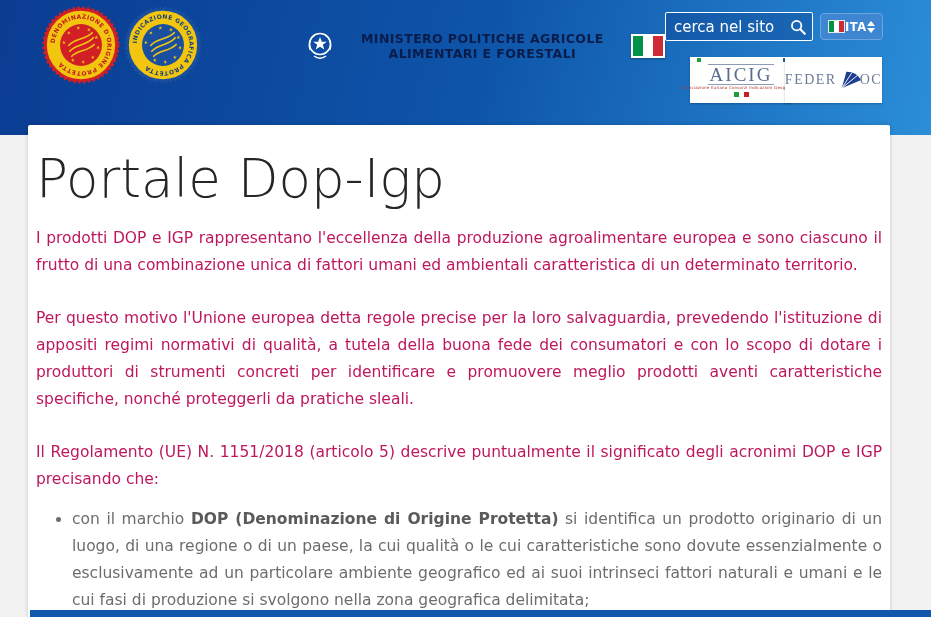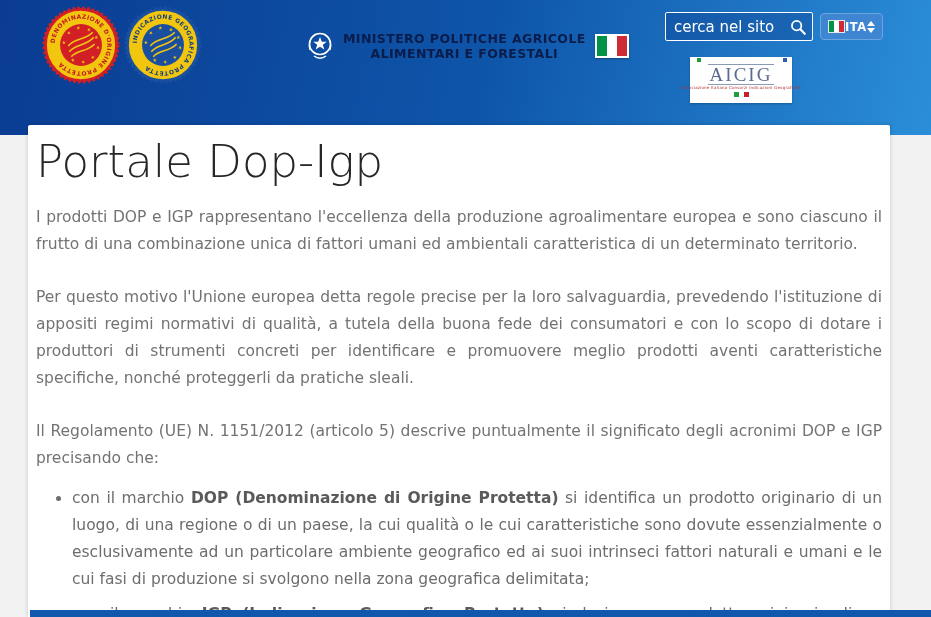--- a/index.html
+++ b/index.html
@@ -12,21 +12,21 @@
   .header{
     position:absolute;top:0;left:0;width:931px;height:135px;
     background:linear-gradient(103deg,#0a3c92 0%,#0e55a9 52%,#2b8ed8 100%);
   }
   .seal{position:absolute;top:6px;width:78px;height:78px;cursor:pointer;}
   .seal-dop{left:42px;}
   .seal-igp{left:124px;}
   .seal-text{font:bold 6.1px "DejaVu Sans",sans-serif;letter-spacing:.45px;}
   .seal-stars{font:5px "DejaVu Sans",sans-serif;letter-spacing:2px;}
   
-  .ministry{position:absolute;left:306px;top:30px;display:flex;align-items:center;gap:9px;cursor:pointer;}
+  .ministry{position:absolute;left:306px;top:30px;display:flex;align-items:center;gap:27px;cursor:pointer;}
   .ministry-text{
     color:#0a1c4a;font-weight:bold;font-size:12.5px;line-height:15px;
     text-align:center;letter-spacing:.4px;white-space:nowrap;
   }
   .it-flag{width:30px;height:20px;border:2px solid #fff;box-shadow:0 1px 2px rgba(0,0,0,.3);
     background:linear-gradient(to right,#009246 0 33.3%,#ffffff 33.3% 66.6%,#ce2b37 66.6% 100%);}
   
   .search-box{
     position:absolute;left:665px;top:12px;width:146px;height:27px;
     border:1px solid #ffffff;border-radius:2px;background:rgba(6,48,124,.28);
@@ -74,25 +74,25 @@
   .fdoc-part{font-size:14px;letter-spacing:1.5px;}
   .fdoc-fan{margin:0 -3px 0 2px;}
   
   .card{
     position:absolute;left:28px;top:125px;width:862px;bottom:0;
     background:#fff;box-shadow:0 0 4px rgba(0,0,0,.18);
     padding:10px 8px 0 8px;box-sizing:border-box;z-index:2;
     border-radius:2px 2px 0 0;
   }
   .card h1{
-    font-size:45px;font-weight:300;color:#262626;margin:0 0 16px 0;
+    font-size:53px;font-weight:300;color:#262626;margin:13px 0 16px 0;
     letter-spacing:0;
   }
   .card p{
-    margin:0 0 26px 0;color:#737373;font-size:15.5px;line-height:27px;
+    margin:0 0 26px 0;color:#be185d;font-size:15.5px;line-height:27px;
     text-align:justify;
   }
   .card p.tight{margin-bottom:13px;}
   .card ul{
     margin:0;padding-left:36px;color:#6d6d6d;font-size:15.5px;line-height:27px;
     text-align:justify;
   }
   .card li{margin-bottom:8px;}
   .card li b{color:#5a5a5a;}
   
@@ -185,26 +185,37 @@
       <span class="sq sq-blue-top"></span>
       <div class="aicig-name">AICIG</div>
       <div class="aicig-sub">Associazione Italiana Consorzi Indicazioni Geografiche</div>
       <div class="aicig-bottom">
         <span class="sq-b sq-green-b"></span>
         <span class="sq-b sq-red-b"></span>
       </div>
     </div>
   </div>
 
+  <div class="partner fdoc-box">
+    <div class="fdoc-inner">
+      <span class="fdoc-part">FEDER</span>
+      <svg class="fdoc-fan" width="24" height="24" viewBox="0 0 26 26">
+        <path d="M3,22 L8,4 A18,18 0 0 1 24,13 Z" fill="#1d3f8f"></path>
+        <line x1="3" y1="22" x2="14" y2="5" stroke="#ffffff" stroke-width="1"></line>
+        <line x1="3" y1="22" x2="20" y2="8" stroke="#ffffff" stroke-width="1"></line>
+      </svg>
+      <span class="fdoc-part">OC</span>
+    </div>
+  </div>
 </div>
 
 <div class="card">
   <h1>Portale Dop-Igp</h1>
   <p>I prodotti DOP e IGP rappresentano l'eccellenza della produzione agroalimentare europea e sono ciascuno il frutto di una combinazione unica di fattori umani ed ambientali caratteristica di un determinato territorio.</p>
   <p>Per questo motivo l'Unione europea detta regole precise per la loro salvaguardia, prevedendo l'istituzione di appositi regimi normativi di qualità, a tutela della buona fede dei consumatori e con lo scopo di dotare i produttori di strumenti concreti per identificare e promuovere meglio prodotti aventi caratteristiche specifiche, nonché proteggerli da pratiche sleali.</p>
-  <p class="tight">Il Regolamento (UE) N. 1151/2012 (articolo 5) descrive puntualmente il significato degli acronimi DOP e IGP precisando che:</p>
+  <p class="tight">Il Regolamento (UE) N. 1151/2018 (articolo 5) descrive puntualmente il significato degli acronimi DOP e IGP precisando che:</p>
   <ul>
     <li><span>con il marchio </span><b>DOP (Denominazione di Origine Protetta)</b><span> si identifica un prodotto originario di un luogo, di una regione o di un paese, la cui qualità o le cui caratteristiche sono dovute essenzialmente o esclusivamente ad un particolare ambiente geografico ed ai suoi intrinseci fattori naturali e umani e le cui fasi di produzione si svolgono nella zona geografica delimitata;</span></li>
     <li><span>con il marchio </span><b>IGP (Indicazione Geografica Protetta)</b><span> si designa un prodotto originario di un determinato luogo, regione o paese, alla cui origine geografica sono essenzialmente attribuibili una data qualità, la reputazione o altre caratteristiche e la cui produzione si svolge per almeno una delle sue fasi nella zona geografica delimitata.</span></li>
   </ul>
 </div>
 
 <div class="footer-bar"></div>
 
 </body></html>

